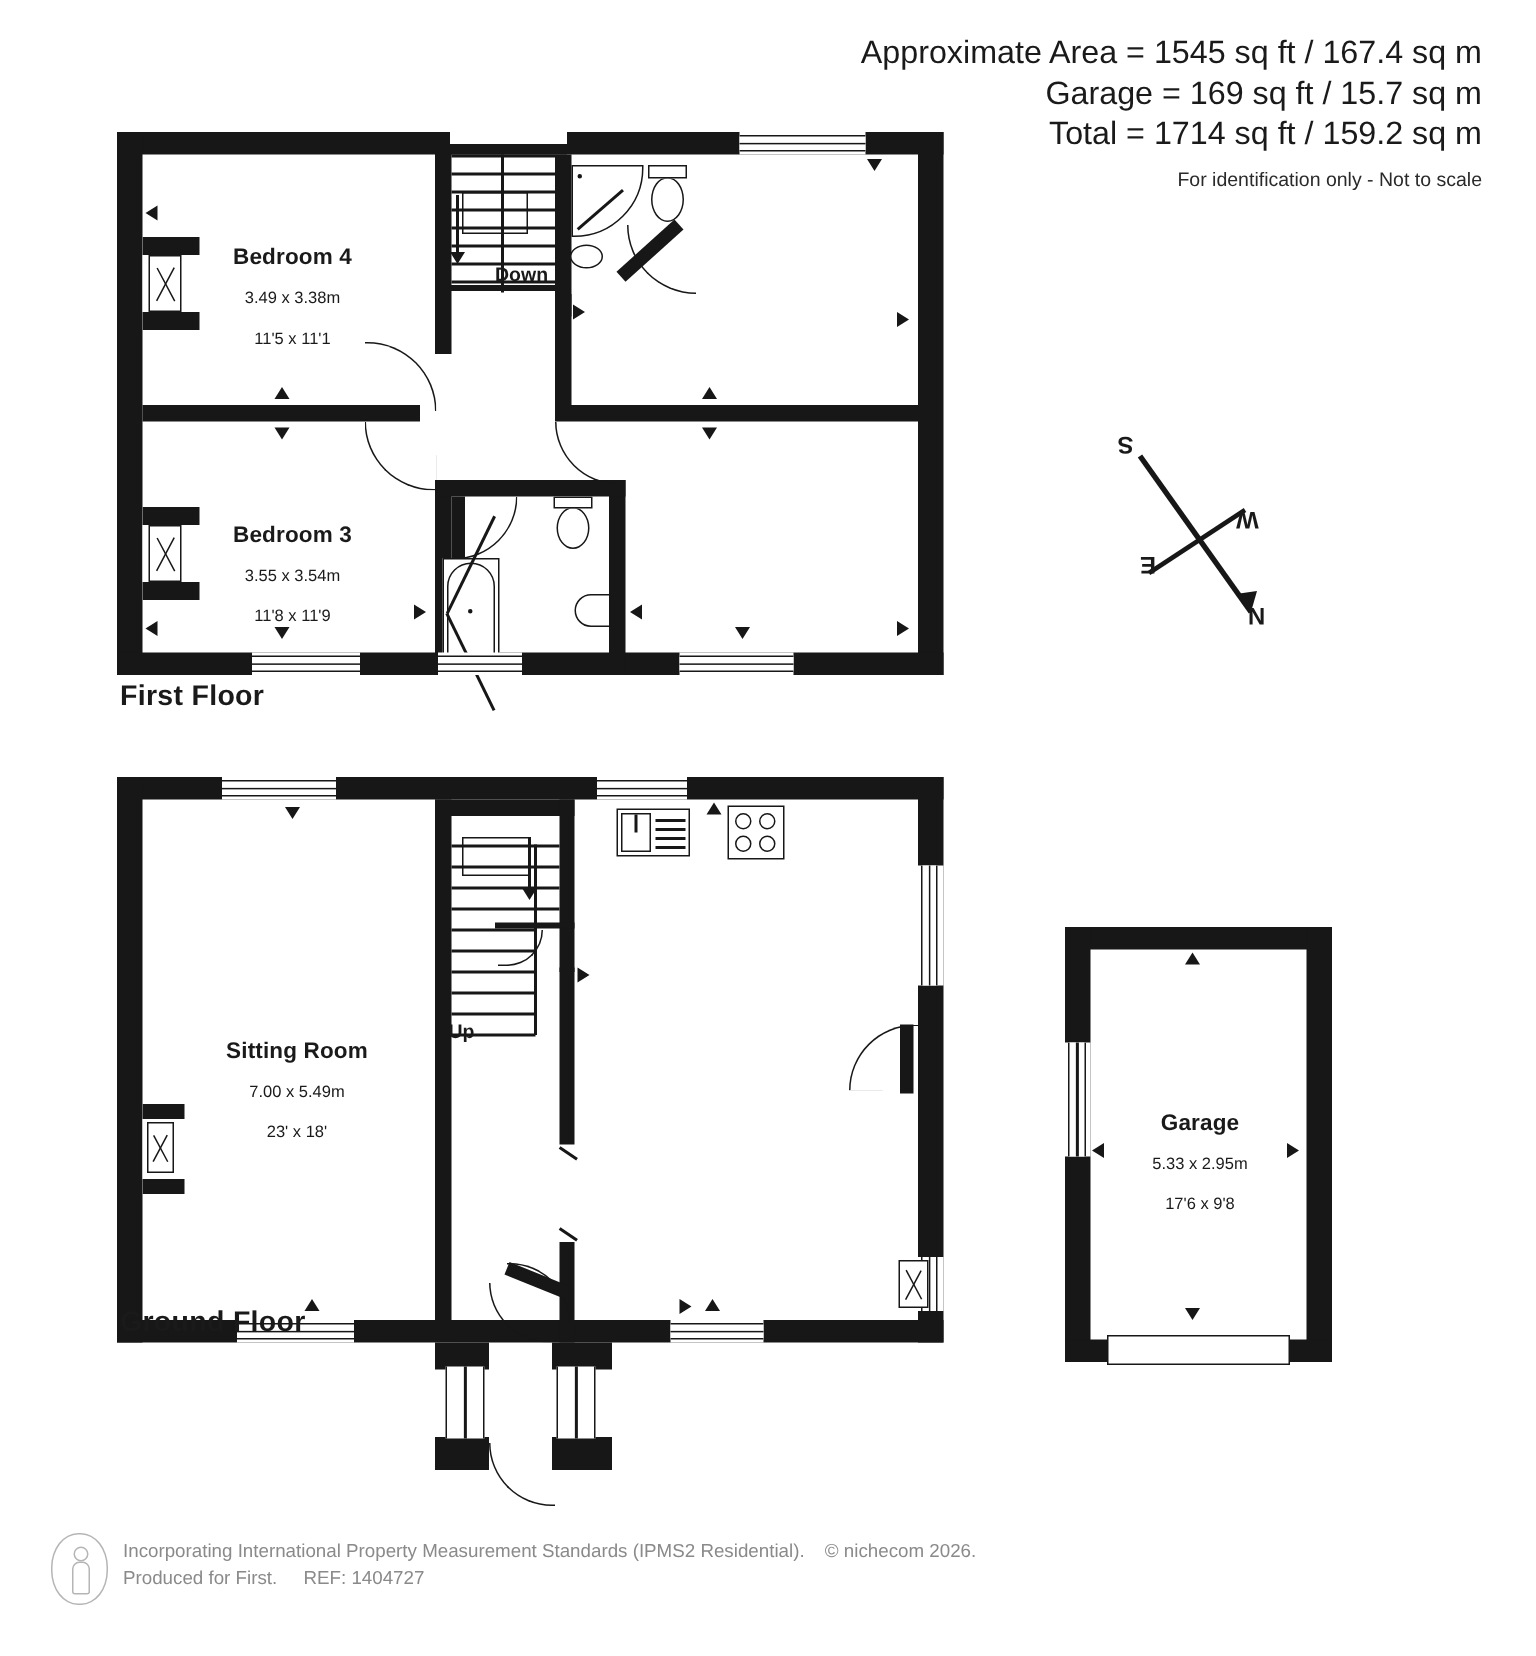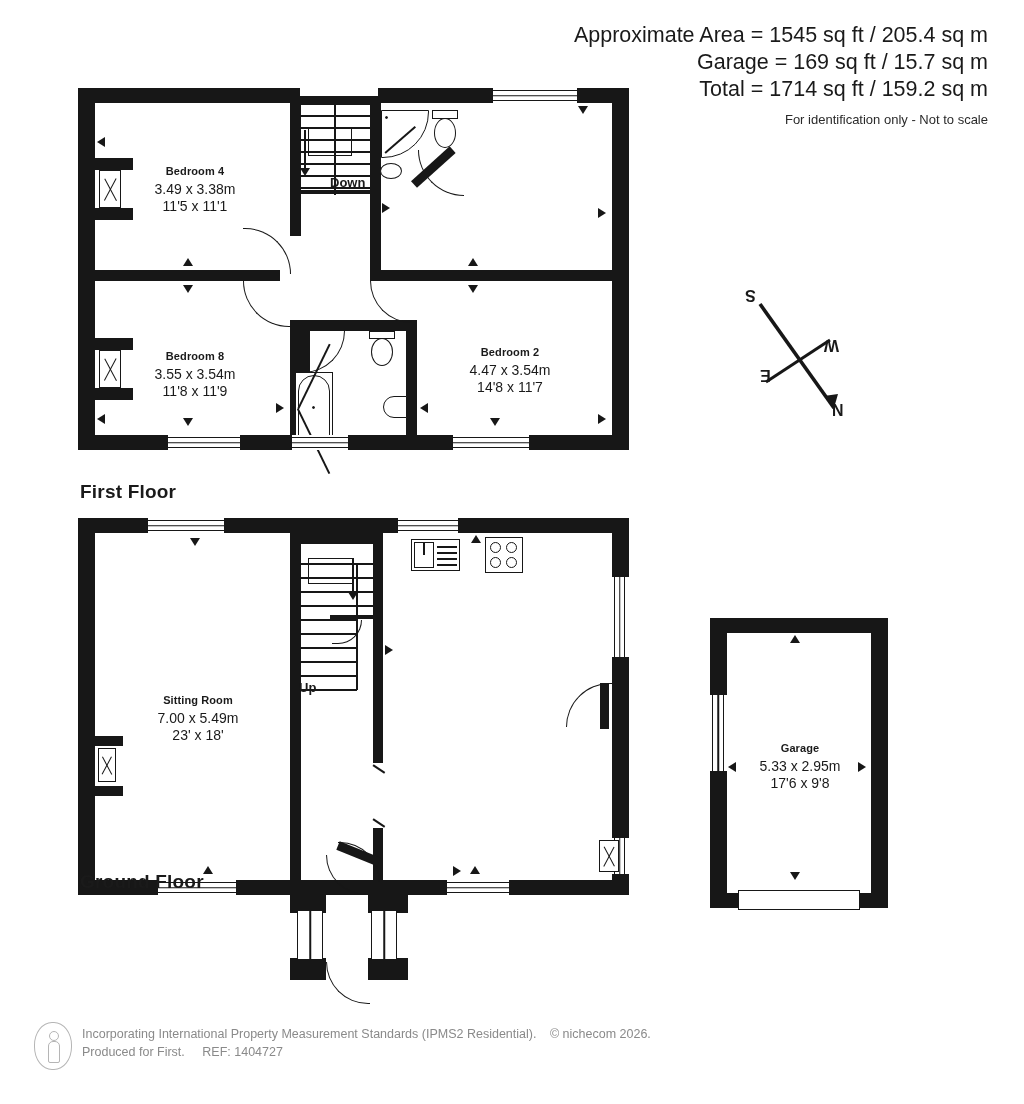--- a/index.html
+++ b/index.html
@@ -28,22 +28,22 @@
   .win-v:after{content:"";position:absolute;top:0;bottom:0;left:50%;width:1.5px;background:#171717;transform:translateX(-50%);}
 
   
   .xbox{position:absolute;border:1.6px solid #171717;background:#fff;box-sizing:border-box;}
   .xbox:before,.xbox:after{content:"";position:absolute;left:-12%;width:124%;height:1.4px;background:#171717;top:50%;}
   .xbox:before{transform:rotate(62deg);}
   .xbox:after{transform:rotate(-62deg);}
 
   
   .label{position:absolute;text-align:center;line-height:17.5px;white-space:nowrap;}
-  .label .nm{font-size:11px;font-weight:bold;letter-spacing:.1px;}
-  .label .dim{font-size:14px;}
+  .label .nm{font-size:15px;font-weight:bold;letter-spacing:.1px;}
+  .label .dim{font-size:11px;margin-top:10px;}
   .floor-title{position:absolute;font-size:19px;font-weight:bold;letter-spacing:.2px;}
   .small-lbl{position:absolute;font-size:13px;font-weight:bold;}
 
   
   .arr{position:absolute;width:0;height:0;}
   .arr-u{border-left:5px solid transparent;border-right:5px solid transparent;border-bottom:8px solid #171717;}
   .arr-d{border-left:5px solid transparent;border-right:5px solid transparent;border-top:8px solid #171717;}
   .arr-l{border-top:5px solid transparent;border-bottom:5px solid transparent;border-right:8px solid #171717;}
   .arr-r{border-top:5px solid transparent;border-bottom:5px solid transparent;border-left:8px solid #171717;}
   .tick-v{position:absolute;width:1.6px;background:#171717;}
@@ -69,21 +69,21 @@
   .person-badge .body{position:absolute;left:50%;top:18px;width:10px;height:20px;margin-left:-5px;border:1.5px solid #b5b5b5;border-radius:5px 5px 2px 2px;}
 
   
   #compass{position:absolute;left:738px;top:282px;width:120px;height:148px;}
   .cmp-lbl{position:absolute;font-size:16px;font-weight:bold;}
 </style>
 </head>
 <body>
 
 <div id="header">
-  <div class="line">Approximate Area = 1545 sq ft / 205.4 sq m</div>
+  <div class="line">Approximate Area = 1545 sq ft / 167.4 sq m</div>
   <div class="line">Garage = 169 sq ft / 15.7 sq m</div>
   <div class="line">Total = 1714 sq ft / 159.2 sq m</div>
   <div class="note">For identification only - Not to scale</div>
 </div>
 
 <div class="abs" style="left:0;top:0;width:700px;height:510px;">
 
   <div class="wall" style="left:78px;top:88px;width:551px;height:15px;"></div>
   <div class="wall" style="left:78px;top:88px;width:17px;height:362px;"></div>
   <div class="wall" style="left:612px;top:88px;width:17px;height:362px;"></div>
@@ -181,31 +181,26 @@
   <div class="white" style="left:453px;top:435px;width:76px;height:15px;"></div>
   <div class="win-h" style="left:453px;top:437px;width:76px;height:11px;"></div>
   <div class="arr arr-d" style="left:490px;top:418px;"></div>
 
   <div class="label" style="left:143px;top:163px;width:104px;">
     <div class="nm">Bedroom 4</div>
     <div class="dim">3.49 x 3.38m</div>
     <div class="dim">11'5 x 11'1</div>
   </div>
   <div class="label" style="left:140px;top:348px;width:110px;">
-    <div class="nm">Bedroom 8</div>
+    <div class="nm">Bedroom 3</div>
     <div class="dim">3.55 x 3.54m</div>
     <div class="dim">11'8 x 11'9</div>
   </div>
-  <div class="label" style="left:455px;top:344px;width:110px;">
-    <div class="nm">Bedroom 2</div>
-    <div class="dim">4.47 x 3.54m</div>
-    <div class="dim">14'8 x 11'7</div>
-  </div>
-
-  <div class="floor-title" style="left:80px;top:481px;">First Floor</div>
+
+  <div class="floor-title" style="left:80px;top:454px;">First Floor</div>
 </div>
 
 <div class="abs" style="left:0;top:0;width:700px;height:1010px;">
 
   <div class="wall" style="left:78px;top:518px;width:551px;height:15px;"></div>
   <div class="wall" style="left:78px;top:518px;width:17px;height:377px;"></div>
   <div class="wall" style="left:612px;top:518px;width:17px;height:377px;"></div>
   <div class="wall" style="left:78px;top:880px;width:551px;height:15px;"></div>
 
   <div class="white" style="left:148px;top:518px;width:76px;height:15px;"></div>

